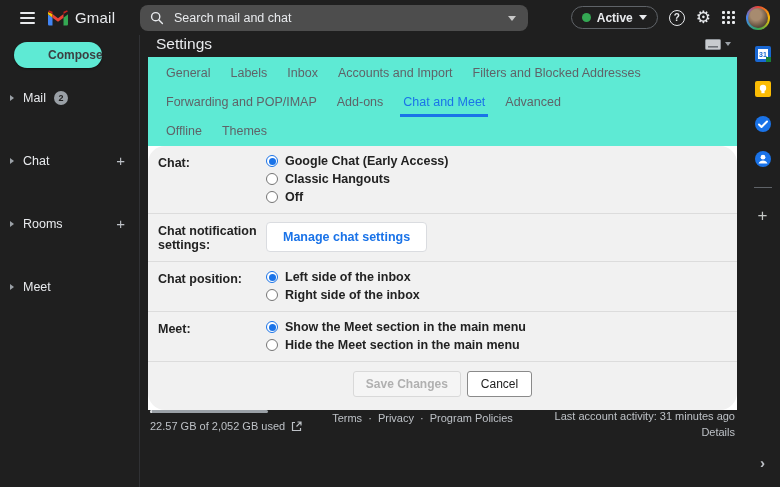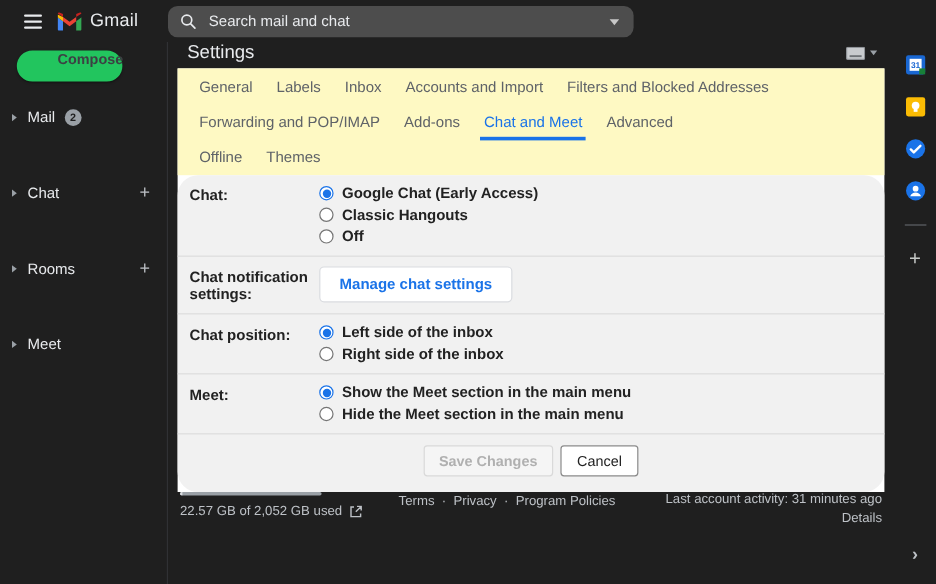--- a/index.html
+++ b/index.html
@@ -28,38 +28,38 @@
   .avatar { width:24px; height:24px; border-radius:50%; padding:2px; background:conic-gradient(#ea4335,#fbbc04,#34a853,#4285f4,#ea4335); cursor:pointer; }
   .avatar i { display:block; width:100%; height:100%; border-radius:50%; background:radial-gradient(circle at 40% 35%, #a78b6f 0 30%, #5c4a3a 70%, #2e2a26 100%); }
 
   
   .content-row { display:flex; height:452px; }
   .sidebar { width:140px; flex:none; border-right:1px solid #303134; padding-top:4px; }
   .main { flex:1; display:flex; flex-direction:column; min-width:0; }
   .rail { width:35px; flex:none; display:flex; flex-direction:column; align-items:center; padding-top:10px; gap:17px; }
 
   
-  .compose { width:88px; height:26px; margin:3px 0 14px 14px; background:#22c55e; border-radius:14px; display:flex; align-items:flex-start; gap:22px; padding:0 12px; cursor:pointer; box-shadow:0 1px 2px rgba(0,0,0,.4); }
+  .compose { width:88px; height:26px; margin:3px 0 14px 14px; background:#5eead4; border-radius:14px; display:flex; align-items:center; gap:22px; padding:0 12px; cursor:pointer; box-shadow:0 1px 2px rgba(0,0,0,.4); }
   .compose .clabel { font-size:12px; font-weight:700; color:#3c4043; }
   .nav-item { display:flex; align-items:center; height:23px; padding-left:10px; margin-top:18px; cursor:pointer; }
   .tri { width:0; height:0; border-top:3.5px solid transparent; border-bottom:3.5px solid transparent; border-left:4.5px solid #9aa0a6; margin-right:9px; }
   .nav-label { font-size:12.5px; font-weight:500; color:#e8eaed; }
   .badge { margin-left:8px; min-width:14px; height:14px; border-radius:7px; background:#9aa0a6; color:#1f1f1f; font-size:9px; font-weight:700; display:flex; align-items:center; justify-content:center; padding:0 3px; }
   .nav-add { margin-left:auto; margin-right:14px; color:#bdc1c6; font-size:15px; font-weight:400; cursor:pointer; }
   .nav-gap { height:22px; }
 
   
   .settings-header { height:26px; display:flex; align-items:center; padding:0 14px 0 16px; margin-top:0; }
   .settings-title { font-size:15.5px; color:#e8eaed; }
   .input-tools { margin-left:auto; display:flex; align-items:center; gap:4px; cursor:pointer; }
   .input-tools .kcaret { width:0; height:0; border-left:3.5px solid transparent; border-right:3.5px solid transparent; border-top:4px solid #9aa0a6; }
 
   
   .card { background:#fff; margin:4px 8px 0 8px; }
-  .tabs { background:#fef9c3; padding:2px 8px 0 8px; display:flex; flex-wrap:wrap; }
+  .tabs { background:#5eead4; padding:2px 8px 0 8px; display:flex; flex-wrap:wrap; }
   .tab { font-size:12.5px; color:#5f6368; padding:7px 3px 5px 3px; margin:0 7px; border-bottom:3px solid transparent; cursor:pointer; white-space:nowrap; }
   .tab.active { color:#1a73e8; font-weight:500; border-bottom-color:#1a73e8; }
   .tab-break { width:100%; height:0; }
   .card-body { background:#f1f1f1;border-radius:17px; }
   .srow { display:flex; padding:8px 0 9px 0; border-bottom:1px solid #dcdcdc; }
   .rlabel { width:118px; flex:none; padding:2px 4px 0 10px; font-size:12.5px; font-weight:700; color:#222; }
   .ropts { display:flex; flex-direction:column; gap:4px; }
   .opt { display:flex; align-items:center; gap:7px; cursor:pointer; }
   .radio { width:12px; height:12px; border-radius:50%; border:1.5px solid #757575; background:#fff; position:relative; flex:none; }
   .radio.checked { border-color:#1a73e8; }
@@ -109,20 +109,43 @@
 
   <div class="search">
     <svg class="mag" viewBox="0 0 16 16">
         <circle cx="6.5" cy="6.5" r="4.7" fill="none" stroke="#e8eaed" stroke-width="1.6"></circle>
         <line x1="10.2" y1="10.2" x2="14.2" y2="14.2" stroke="#e8eaed" stroke-width="1.6" stroke-linecap="round"></line>
       </svg>
     <span class="stext">Search mail and chat</span>
     <span class="caret"></span>
   </div>
 
+  <div class="top-right">
+    <div class="active-pill">
+      <span class="active-dot"></span>
+      <span class="atext">Active</span>
+      <span class="acaret"></span>
+    </div>
+    <div class="help-icon">?</div>
+    <div class="gear-icon">⚙</div>
+    <div class="grid-icon">
+        <i></i>
+        <i></i>
+        <i></i>
+        <i></i>
+        <i></i>
+        <i></i>
+        <i></i>
+        <i></i>
+        <i></i>
+      </div>
+    <div class="avatar">
+        <i></i>
+      </div>
+  </div>
 </header>
 
 <div class="content-row">
 
   <nav class="sidebar">
     <div class="compose">
       <svg width="15" height="15" viewBox="0 0 15 15">
         <rect x="0.5" y="5.8" width="7" height="3.4" fill="#4285f4"></rect>
         <rect x="7.5" y="5.8" width="7" height="3.4" fill="#fbbc04"></rect>
         <rect x="5.8" y="0.5" width="3.4" height="7" fill="#ea4335"></rect>

